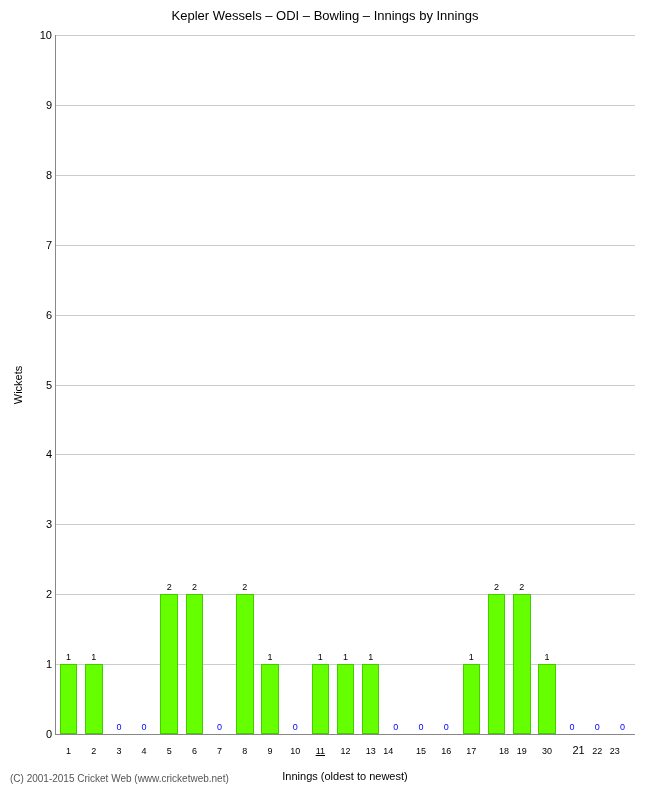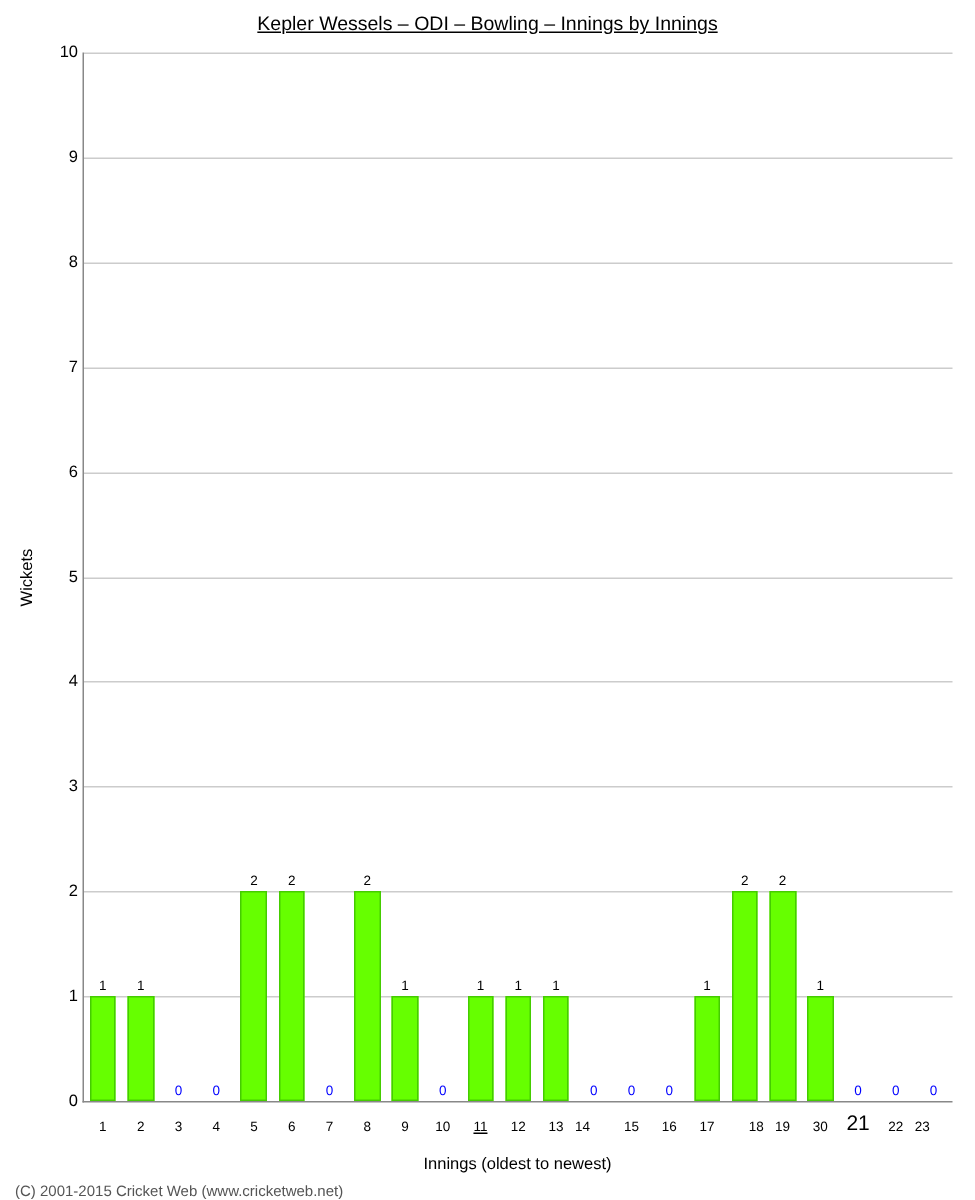--- a/index.html
+++ b/index.html
@@ -16,35 +16,34 @@
       width: 650px;
       height: 800px;
       position: relative;
       background: #fff;
     }
     .chart-title {
       text-align: center;
       font-size: 13px;
       padding-top: 8px;
       padding-bottom: 4px;
-      text-decoration: underline;
     }
     .chart-area {
       position: absolute;
       top: 35px;
       left: 55px;
       right: 15px;
       bottom: 65px;
       background: #fff;
       border-left: 1px solid #888;
       border-bottom: 1px solid #888;
     }
     .copyright {
       position: absolute;
-      bottom: 0;
+      bottom: 16px;
       left: 10px;
       font-size: 10px;
       color: #555;
     }
   </style>
 </head>
 <body>
 
 <div class="chart-container">
   <div class="chart-title">Kepler Wessels – ODI – Bowling – Innings by Innings</div>
@@ -164,21 +163,21 @@
         <div style="position: absolute; bottom: 20%; font-size: 9px; color: rgb(0, 0, 0); text-align: center; width: 100%; margin-bottom: 2px;">2</div>
         <div style="position: absolute; bottom: -22px; font-size: 9px; text-align: center; width: 100%; color: rgb(0, 0, 0);">19</div>
       </div>
       <div style="position: absolute; left: 82.6087%; width: 4.34783%; bottom: 0px; top: 0px; display: flex; flex-direction: column; align-items: center;">
         <div style="position: absolute; bottom: 0px; width: 70%; height: 10%; background: rgb(102, 255, 0); border: 1px solid rgb(68, 204, 0);"></div>
         <div style="position: absolute; bottom: 10%; font-size: 9px; color: rgb(0, 0, 0); text-align: center; width: 100%; margin-bottom: 2px;">1</div>
         <div style="position: absolute; bottom: -22px; font-size: 9px; text-align: center; width: 100%; color: rgb(0, 0, 0);">30</div>
       </div>
       <div style="position: absolute; left: 86.9565%; width: 4.34783%; bottom: 0px; top: 0px; display: flex; flex-direction: column; align-items: center;">
         <div style="position: absolute; bottom: 2px; font-size: 9px; color: blue; text-align: center; width: 100%;">0</div>
-        <div style="position: absolute; bottom: -22px; font-size: 14px; text-align: center; width: 100%; color: rgb(0, 0, 0);">21</div>
+        <div style="position: absolute; bottom: -22px; font-size: 11px; text-align: right; width: 100%; color: rgb(0, 0, 0);">21</div>
       </div>
       <div style="position: absolute; left: 91.3043%; width: 4.34783%; bottom: 0px; top: 0px; display: flex; flex-direction: column; align-items: center;">
         <div style="position: absolute; bottom: 2px; font-size: 9px; color: blue; text-align: center; width: 100%;">0</div>
         <div style="position: absolute; bottom: -22px; font-size: 9px; text-align: center; width: 100%; color: rgb(0, 0, 0);">22</div>
       </div>
       <div style="position: absolute; left: 95.6522%; width: 4.34783%; bottom: 0px; top: 0px; display: flex; flex-direction: column; align-items: center;">
         <div style="position: absolute; bottom: 2px; font-size: 9px; color: blue; text-align: center; width: 100%;">0</div>
         <div style="position: absolute; bottom: -22px; font-size: 9px; width: 100%; color: rgb(0, 0, 0);">23</div>
       </div>
     </div>

